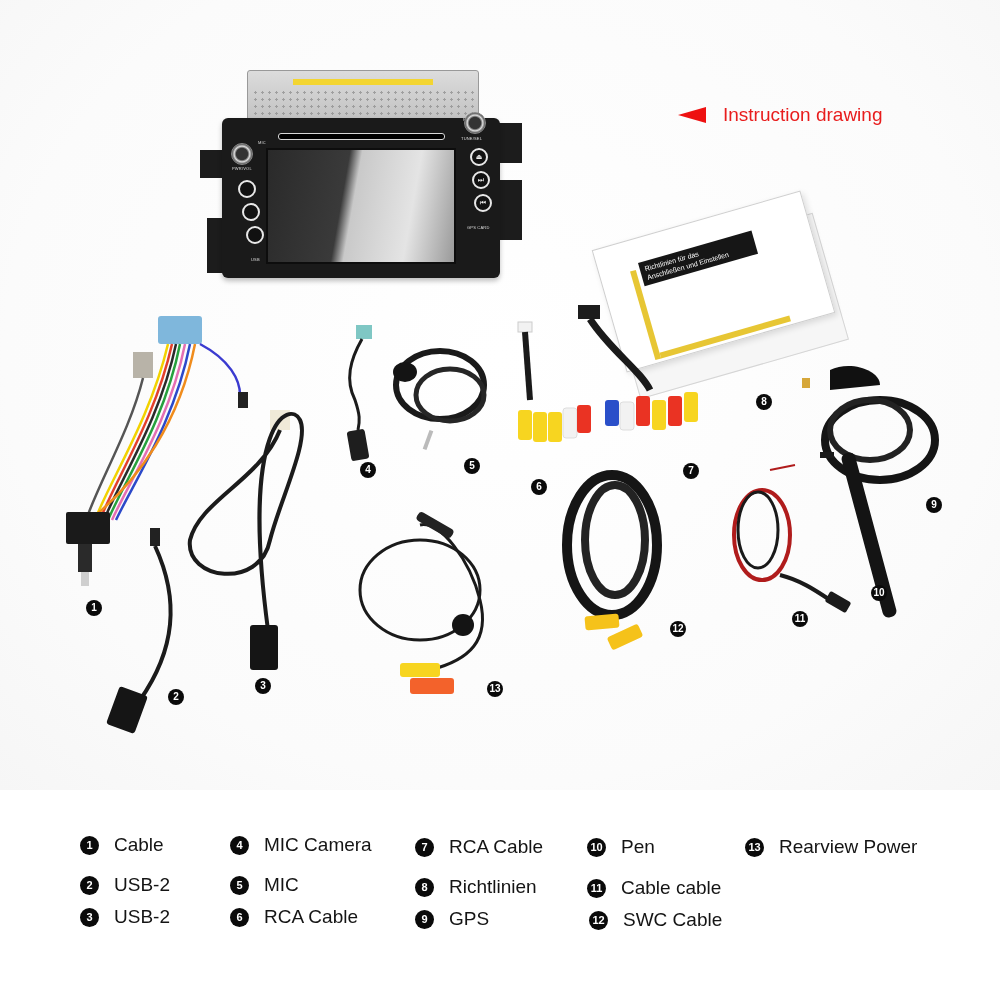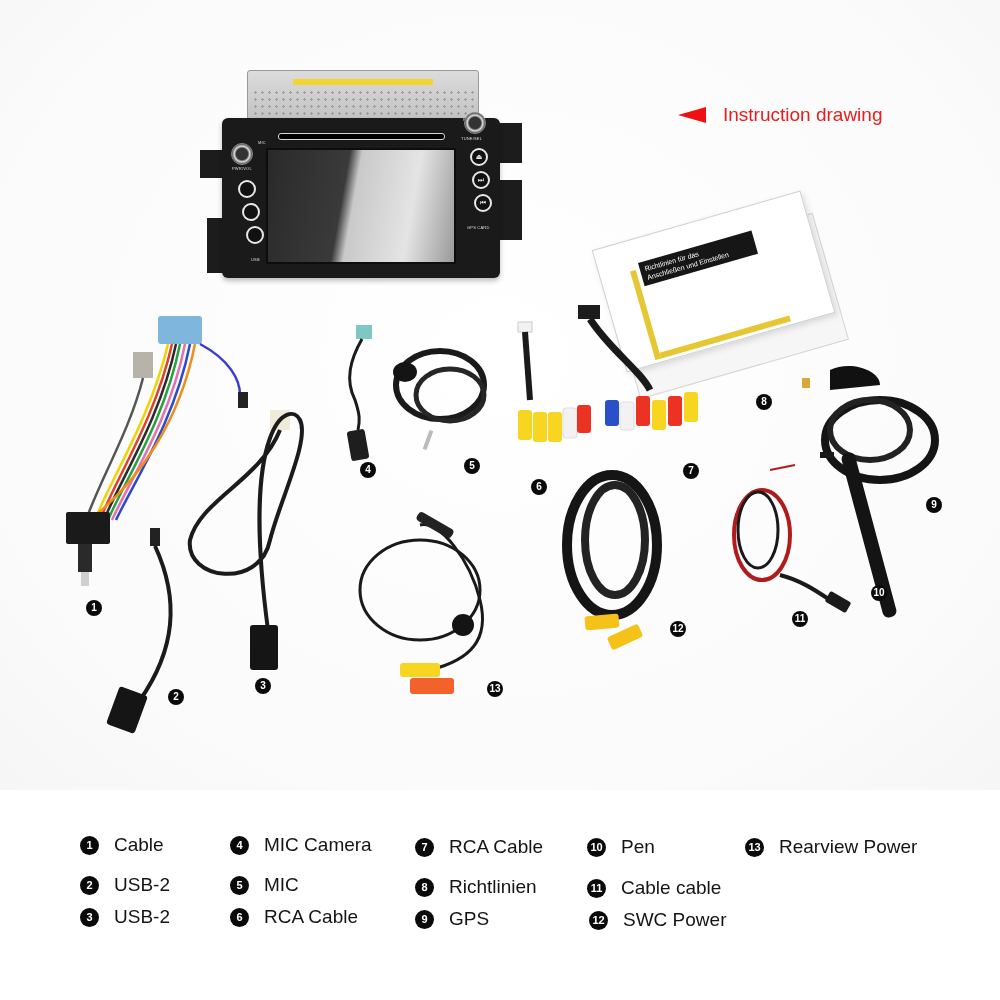--- a/index.html
+++ b/index.html
@@ -238,19 +238,19 @@
   <div class="legend-item" style="left:587px;top:836px;">
     <span class="badge">10</span>
     <span>Pen</span>
   </div>
   <div class="legend-item" style="left:587px;top:877px;">
     <span class="badge">11</span>
     <span>Cable cable</span>
   </div>
   <div class="legend-item" style="left:589px;top:909px;">
     <span class="badge">12</span>
-    <span>SWC Power</span>
+    <span>SWC Cable</span>
   </div>
   <div class="legend-item" style="left:745px;top:836px;">
     <span class="badge">13</span>
     <span>Rearview Power</span>
   </div>
 </div>
 
 </body></html>

